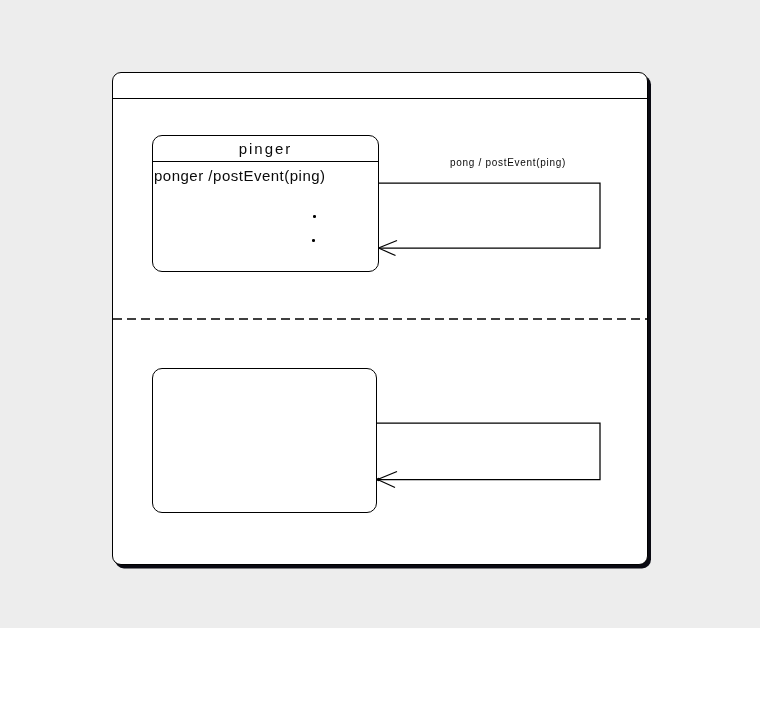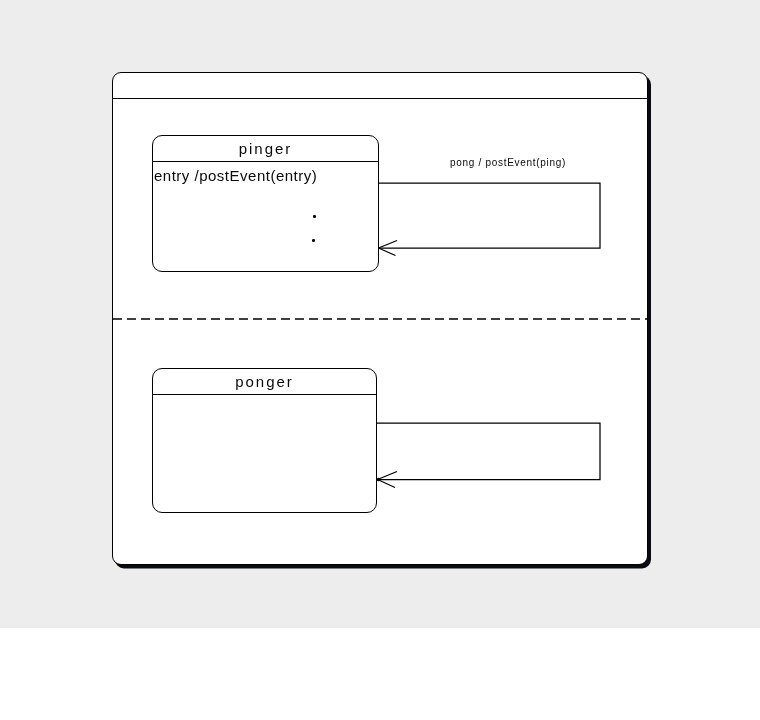--- a/index.html
+++ b/index.html
@@ -114,25 +114,24 @@
       <g>
         <line x1="377.5" y1="479.5" x2="397" y2="471.5"></line>
         <line x1="377.5" y1="479.5" x2="395" y2="487.5"></line>
       </g>
       <circle cx="378.5" cy="479.5" r="1.7" fill="#000" stroke="none"></circle>
     </g>
   </svg>
 
   <div class="state state-pinger">
     <div class="state-title">pinger</div>
-    <div class="state-body">entry /postEvent(entry)</div>
+    <div class="state-body">ponger /postEvent(ping)</div>
     <span class="ellipsis-dot dot-1">.</span>
     <span class="ellipsis-dot dot-2">.</span>
   </div>
 
   <div class="state state-ponger">
-    <div class="state-title">ponger</div>
     <div class="state-body"></div>
   </div>
 
   <div class="transition-label label-pong">pong / postEvent(ping)</div>
 
 </div>
 
 </body></html>

